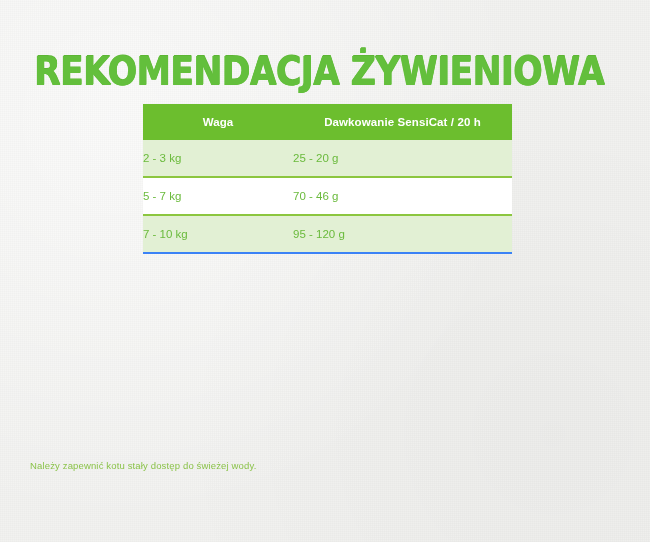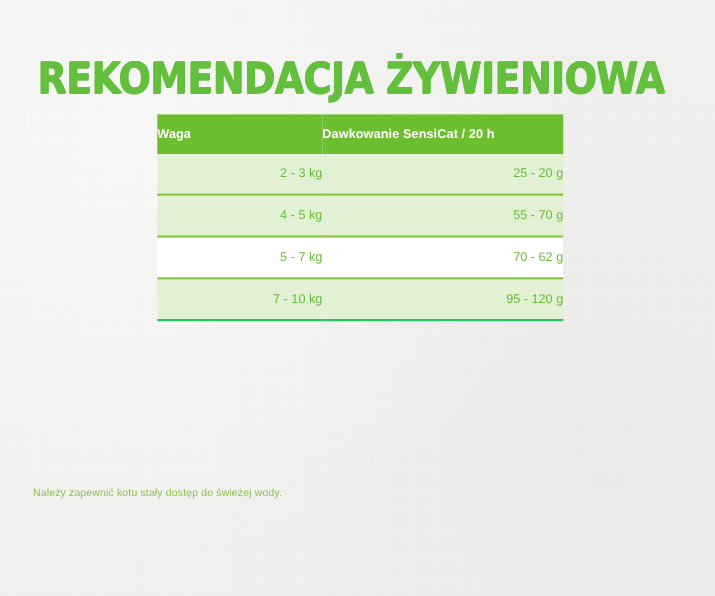--- a/index.html
+++ b/index.html
@@ -66,47 +66,47 @@
   #dosage-table col.c-weight { width: 150px; }
   #dosage-table col.c-dose   { width: 219px; }
 
   #dosage-table thead th {
     background-color: #6cbe2e;
     color: #ffffff;
     font-size: 11.5px;
     font-weight: bold;
     height: 36px;
     padding: 0;
-    text-align: left;
+    text-align: center;
     letter-spacing: 0.1px;
   }
 
   #dosage-table tbody td {
     height: 36px;
     padding: 0;
-    text-align: right;
+    text-align: left;
     font-size: 11.5px;
     color: #6aba3c;
     border-bottom: 2px solid #8cc63f;
   }
   #dosage-table tbody tr.row-alt td {
     background-color: #e2f0d4;
   }
   #dosage-table tbody tr.row-plain td {
     background-color: #ffffff;
   }
   #dosage-table tbody tr:last-child td {
-    border-bottom: 2px solid #22c55e;
+    border-bottom: 2px solid #3b82f6;
   }
 
   
   #footnote {
     position: absolute;
     left: 30px;
-    top: 433px;
+    top: 450px;
     font-size: 9.5px;
     color: #8bc34a;
     letter-spacing: 0.15px;
     white-space: nowrap;
   }
 
   
   #brand-logo {
     position: absolute;
     left: 510px;
@@ -134,27 +134,23 @@
       <tr>
         <th>Waga</th>
         <th>Dawkowanie SensiCat / 20 h</th>
       </tr>
     </thead>
     <tbody>
       <tr class="row-alt">
         <td>2 - 3 kg</td>
         <td>25 - 20 g</td>
       </tr>
-      <tr class="row-alt">
-        <td>4 - 5 kg</td>
-        <td>55 - 70 g</td>
-      </tr>
       <tr class="row-plain">
         <td>5 - 7 kg</td>
-        <td>70 - 62 g</td>
+        <td>70 - 46 g</td>
       </tr>
       <tr class="row-alt">
         <td>7 - 10 kg</td>
         <td>95 - 120 g</td>
       </tr>
     </tbody>
   </table>
 
   <p id="footnote">Należy zapewnić kotu stały dostęp do świeżej wody.</p>
 

